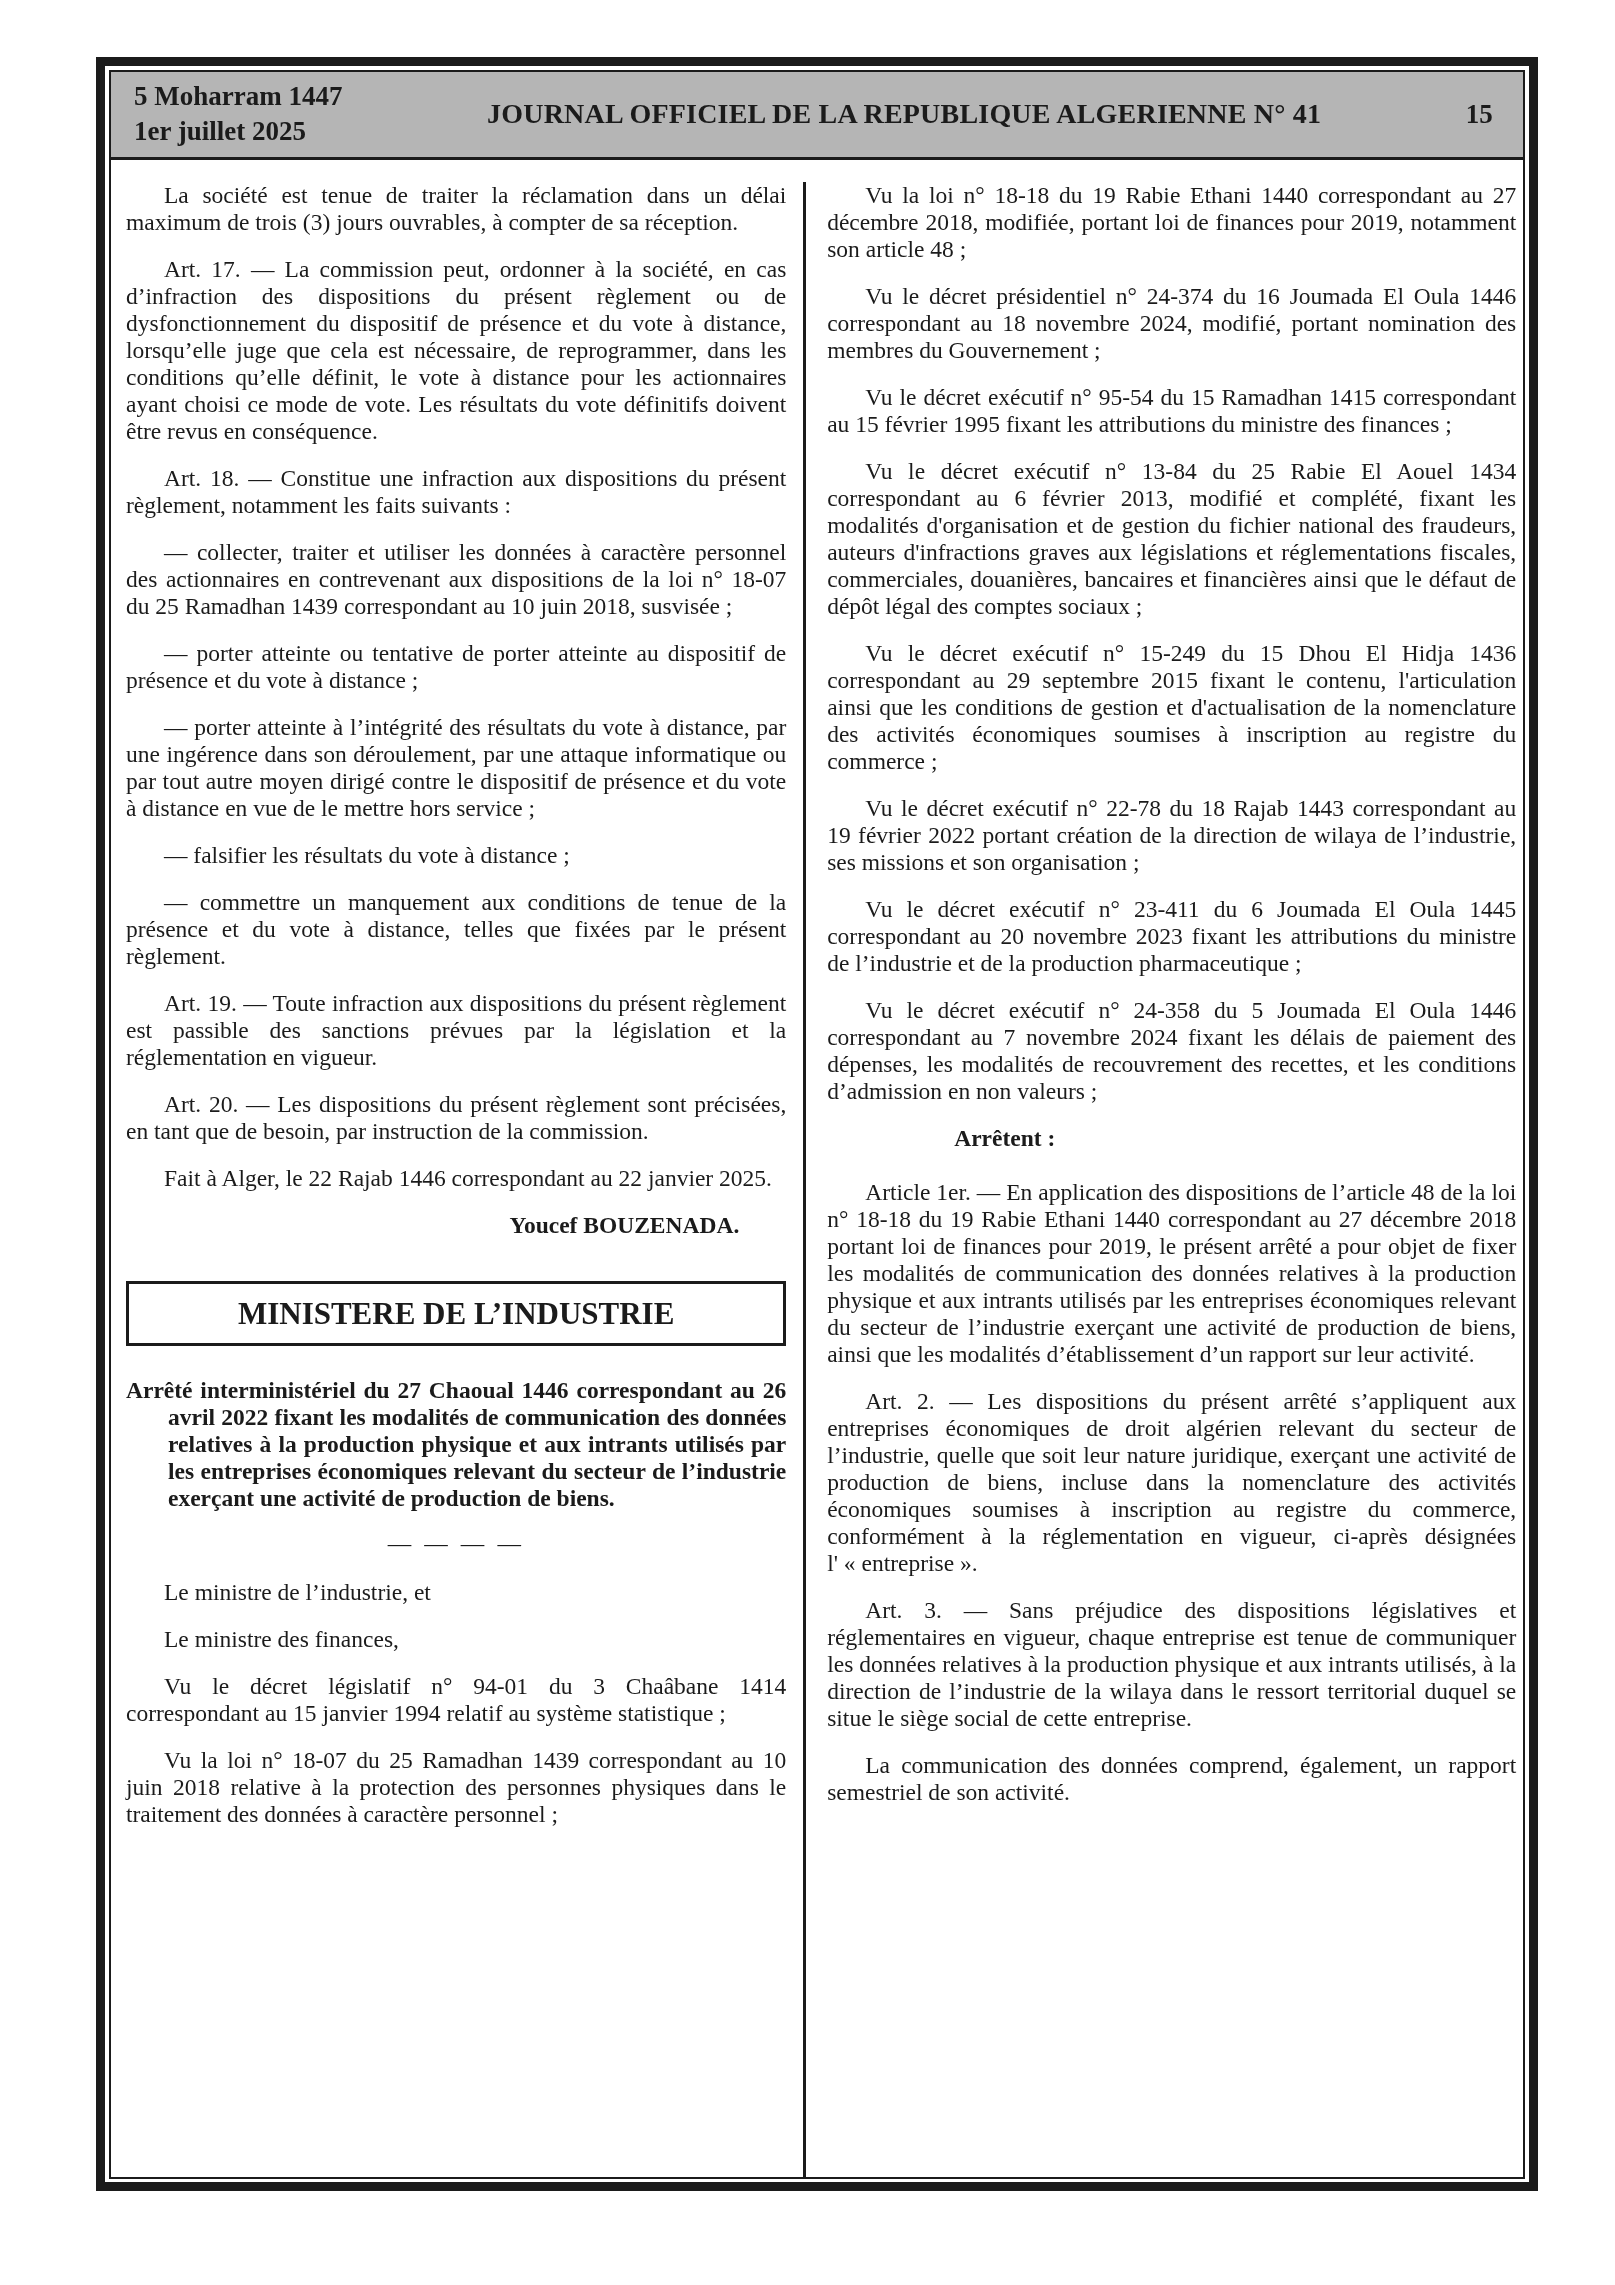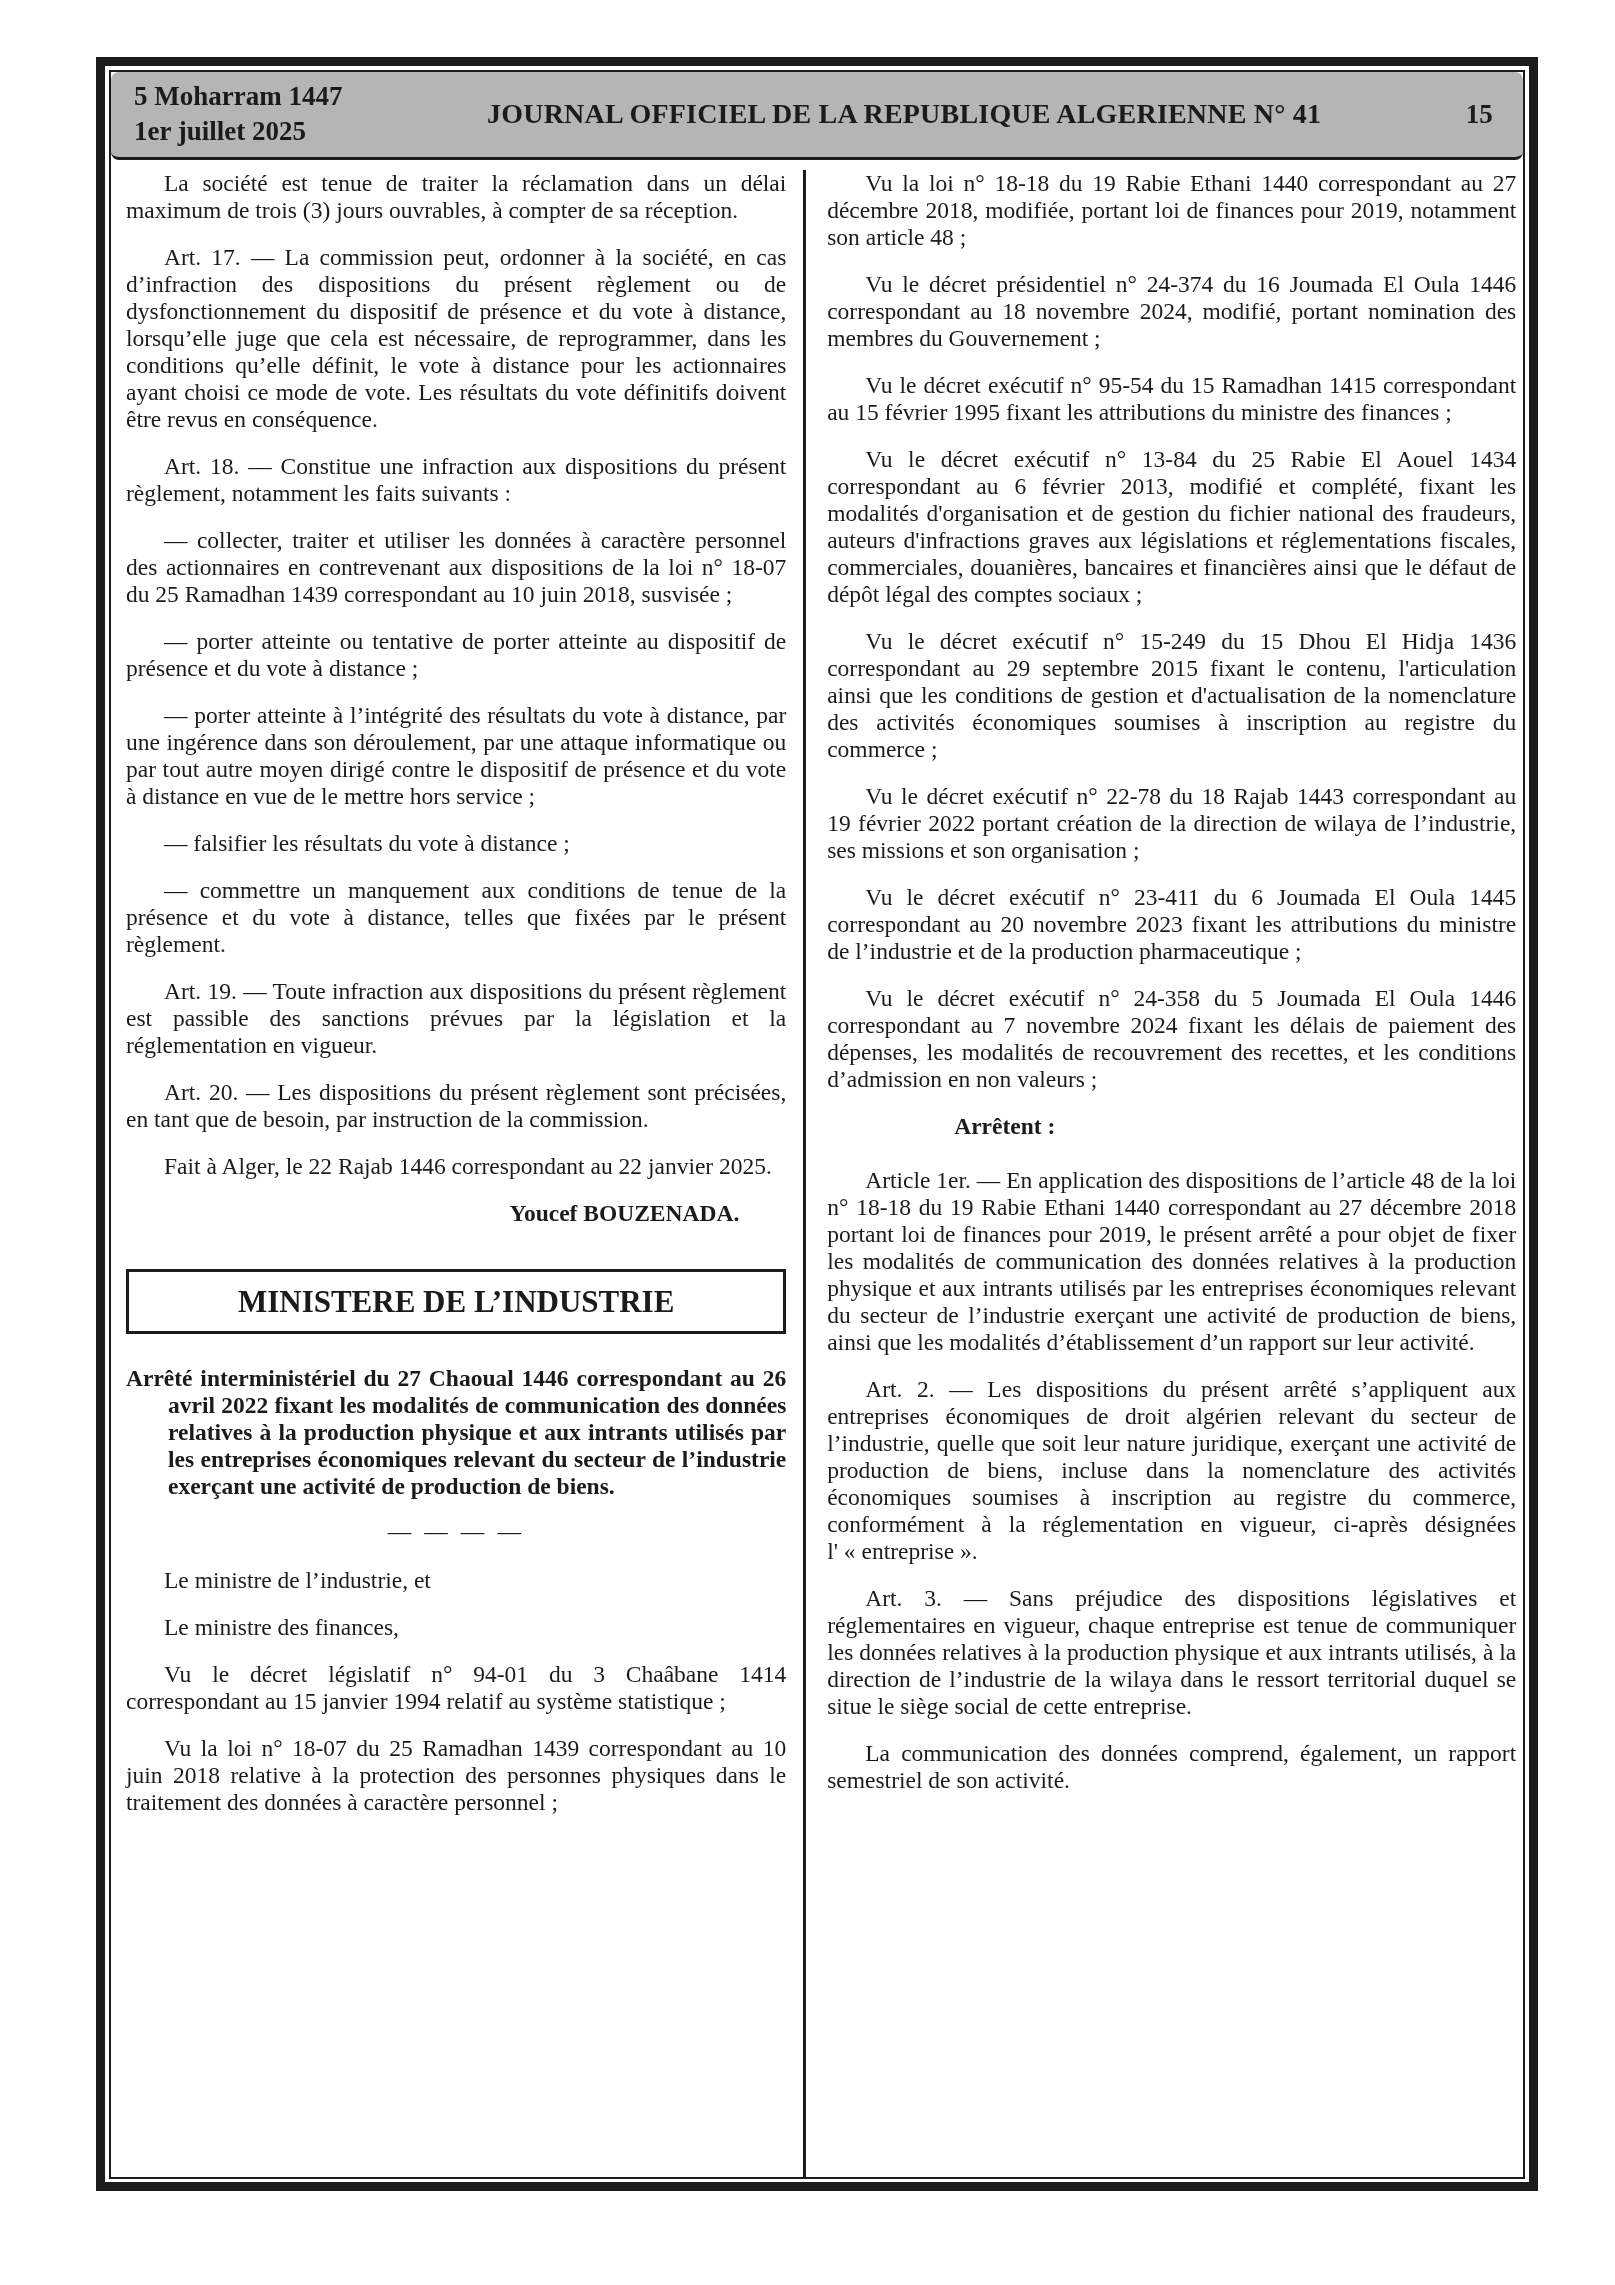--- a/index.html
+++ b/index.html
@@ -24,21 +24,20 @@
     border: 2.7px solid #1b1b1b;
   }
   .page-header {
     background: #b5b5b5;
     border-bottom: 3.6px solid #1b1b1b;
     height: 85px;
     display: flex;
     align-items: center;
     padding: 0 23.5px;
     box-sizing: content-box;
-    border-radius: 8px;
   }
   .hdr-date {
     font-weight: bold;
     font-size: 27px;
     line-height: 35px;
     white-space: nowrap;
   }
   .hdr-title {
     flex: 1;
     text-align: center;
@@ -49,21 +48,21 @@
   }
   .hdr-page {
     font-weight: bold;
     font-size: 27px;
     white-space: nowrap;
     padding-right: 7.2px;
   }
   .cols {
     display: flex;
     align-items: stretch;
-    padding-top: 10px;
+    padding-top: 22px;
     min-height: 2017px;
     box-sizing: border-box;
   }
   .col-left {
     box-sizing: border-box;
     width: 692px;
     padding: 0 16.3px 9px 15.4px;
   }
   .divider {
     width: 3.6px;

